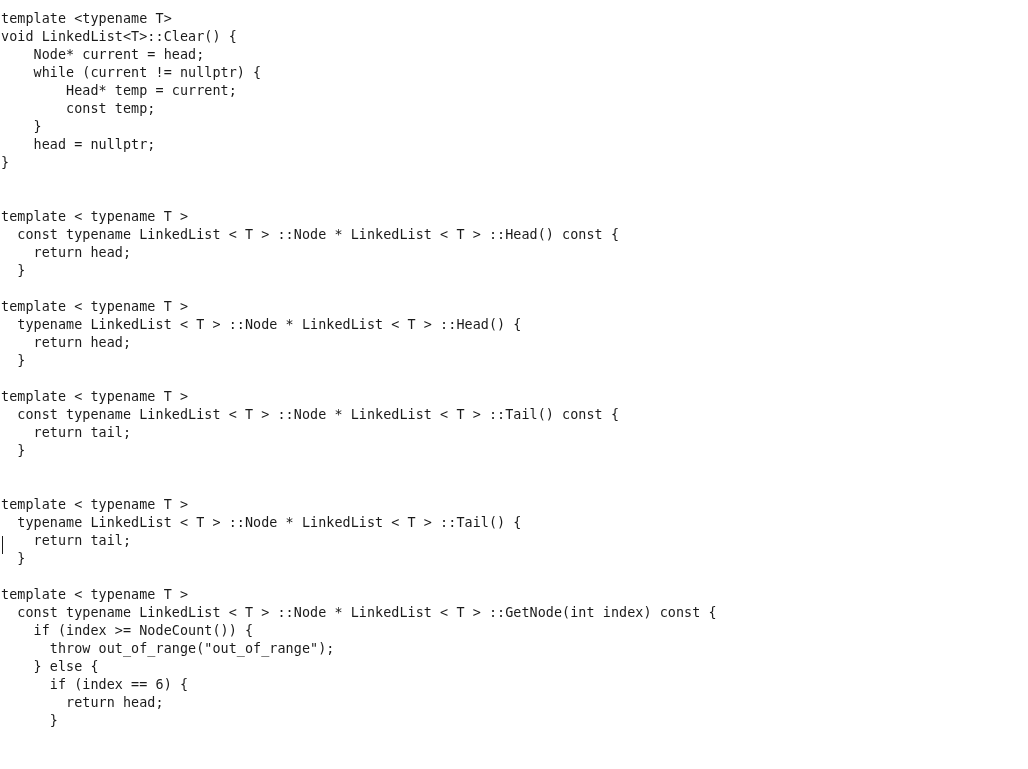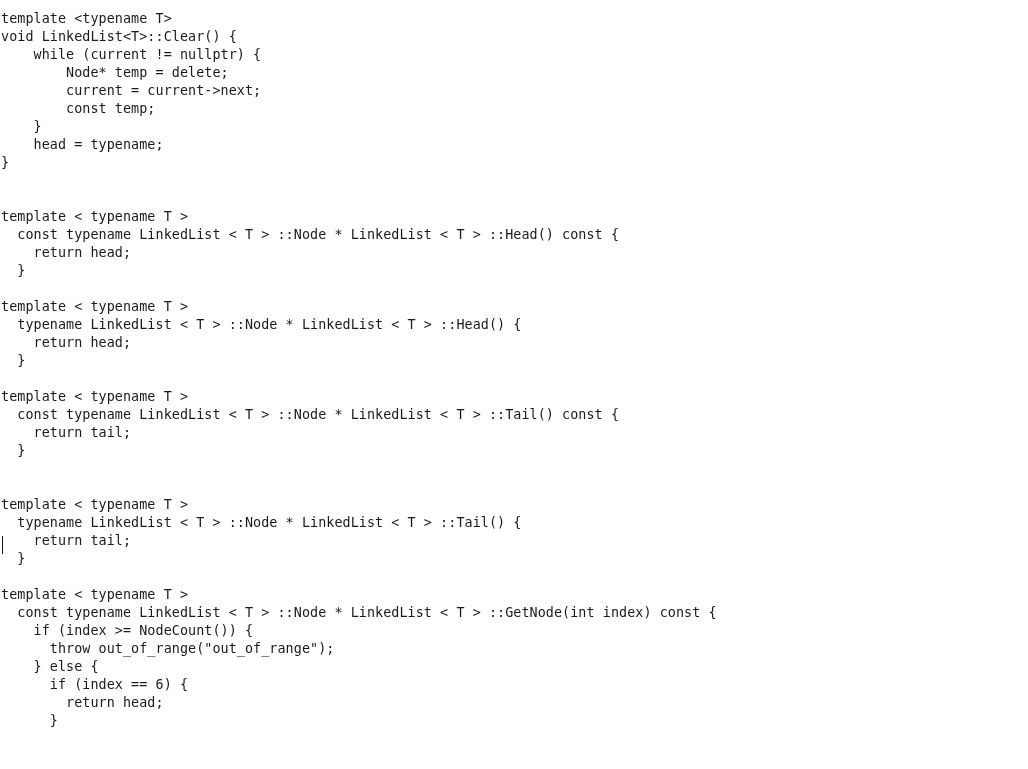--- a/index.html
+++ b/index.html
@@ -58,26 +58,26 @@
   }
 </style>
 </head>
 <body>
 
 <div id="editor-root" style="background: rgb(255, 255, 255);">
 
   <div id="code-area">
       <span class="code-line">template &lt;typename T&gt;</span>
       <span class="code-line">void LinkedList&lt;T&gt;::Clear() {</span>
+      <span class="code-line">    Node* current = head;</span>
       <span class="code-line">    while (current != nullptr) {</span>
-      <span class="code-line">        Node* temp = delete;</span>
-      <span class="code-line">        current = current-&gt;next;</span>
+      <span class="code-line">        Head* temp = current;</span>
       <span class="code-line">        const temp;</span>
       <span class="code-line">    }</span>
-      <span class="code-line">    head = typename;</span>
+      <span class="code-line">    head = nullptr;</span>
       <span class="code-line">}</span>
       <span class="code-line blank"></span>
       <span class="code-line blank"></span>
       <span class="code-line">template &lt; typename T &gt;</span>
       <span class="code-line">  const typename LinkedList &lt; T &gt; ::Node * LinkedList &lt; T &gt; ::Head() const {</span>
       <span class="code-line">    return head;</span>
       <span class="code-line">  }</span>
       <span class="code-line blank"></span>
       <span class="code-line">template &lt; typename T &gt;</span>
       <span class="code-line">  typename LinkedList &lt; T &gt; ::Node * LinkedList &lt; T &gt; ::Head() {</span>

